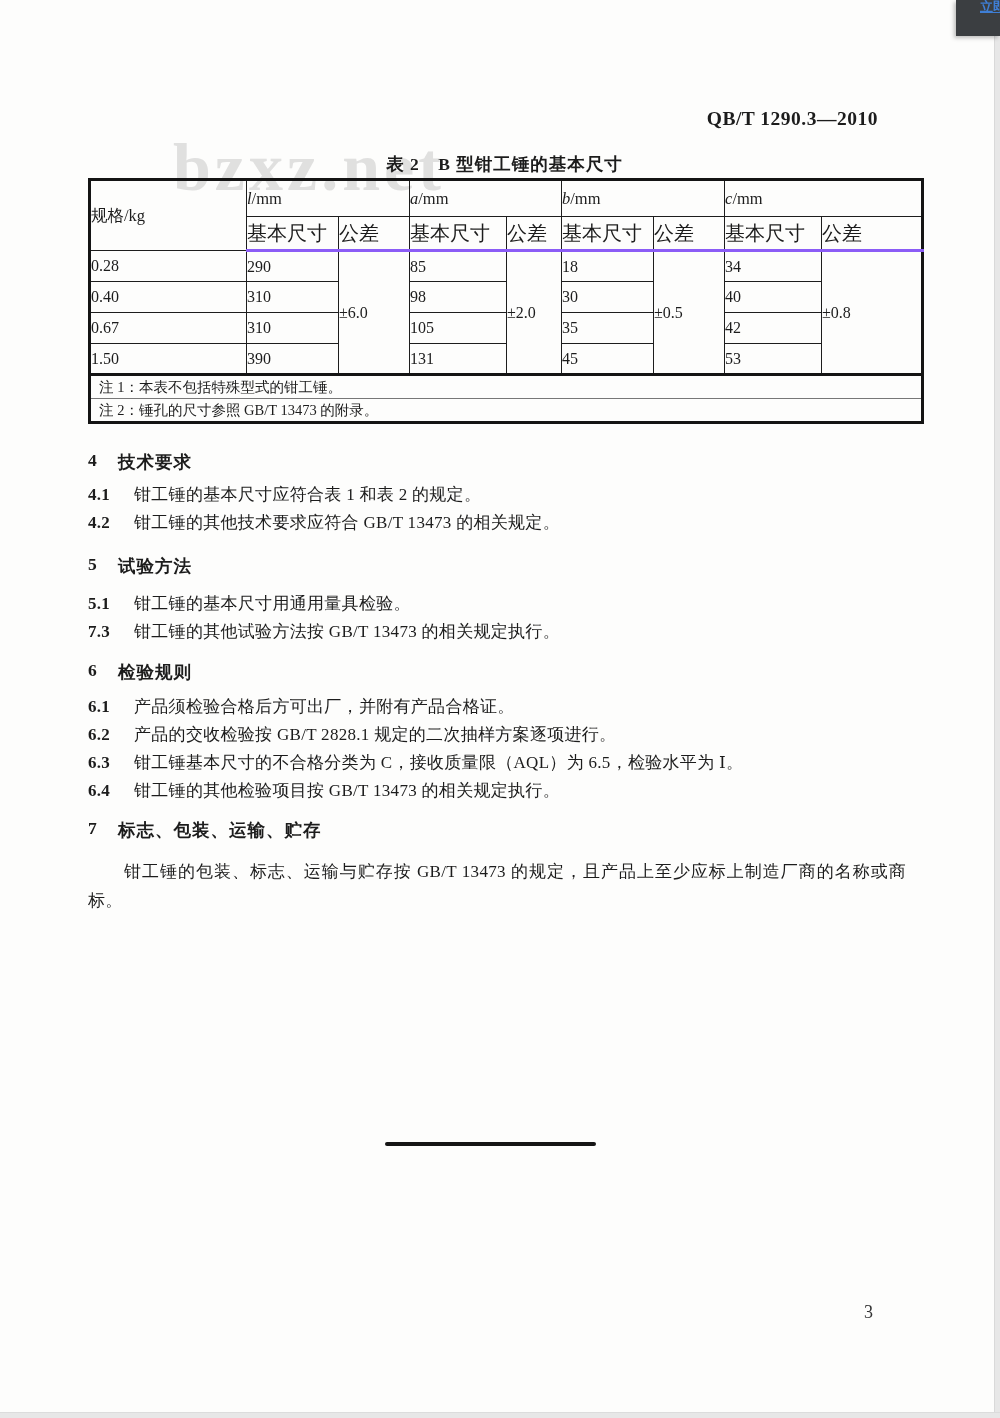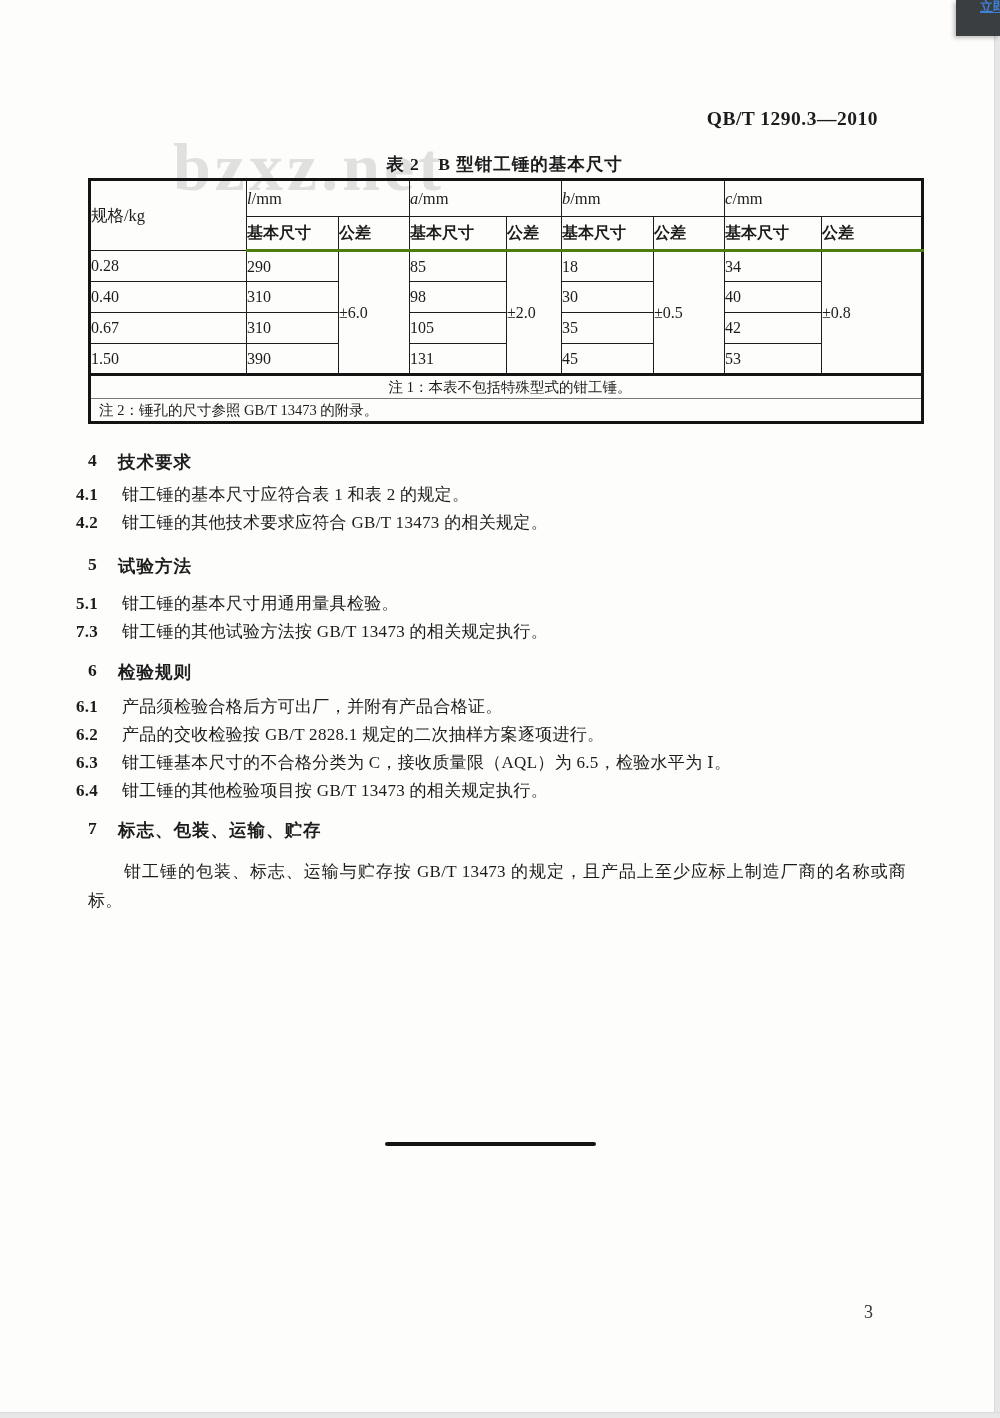--- a/index.html
+++ b/index.html
@@ -56,40 +56,40 @@
     z-index:2; font-size:16px;
   }
   table.dim-table td, table.dim-table th {
     border:1.6px solid #1d1d1d;
     vertical-align:middle;
     padding:0; font-weight:normal;
     background:transparent;
   }
   table.dim-table { border:3px solid #141414; }
   tr.hdr1 td { height:37px; font-size:16.5px; }
-  tr.hdr2 td { height:34px; border-bottom:3px solid #4d7c0f; font-size:16px;font-weight:bold; }
+  tr.hdr2 td { height:34px; border-bottom:3px solid #8b5cf6; font-size:20px; }
   td.speccell { border-bottom:3px solid #141414; font-size:16.5px; }
   tr.datarow td { height:31px; font-size:16px; }
   tr.noterow td {
     height:24px; text-align:left; padding-left:8px;
     font-size:14.5px; border-left:none; border-right:none;
   }
-  tr.noterow1 td { border-top:3px solid #141414; border-bottom:1px solid #777;text-align:center; }
+  tr.noterow1 td { border-top:3px solid #141414; border-bottom:1px solid #777; }
   tr.noterow2 td { border-top:none; }
   .ivar { font-style:italic; font-family:"Liberation Serif","DejaVu Serif",serif; }
   
   .sec-title {
     position:absolute; left:88px;
     font-family:"Liberation Sans","DejaVu Sans",sans-serif;
     font-weight:bold; font-size:17.5px; letter-spacing:1px;
     display:flex;
   }
   .sec-title .num { width:30px; font-family:"Liberation Serif","DejaVu Serif",serif; }
   .clause {
-    position:absolute; left:76px; width:830px;
+    position:absolute; left:88px; width:830px;
     font-size:17px; letter-spacing:.3px; display:flex; line-height:20px;
   }
   .clause .num { width:46px; font-weight:bold; flex:none; }
   .para7 {
     position:absolute; left:88px; top:850px; width:818px;
     font-size:17px; line-height:28.5px; letter-spacing:.3px;
     text-indent:36px; text-align:justify;margin-top:8px;
   }
   .footer-rule {
     position:absolute; left:385px; top:1142px; width:211px; height:4px;

